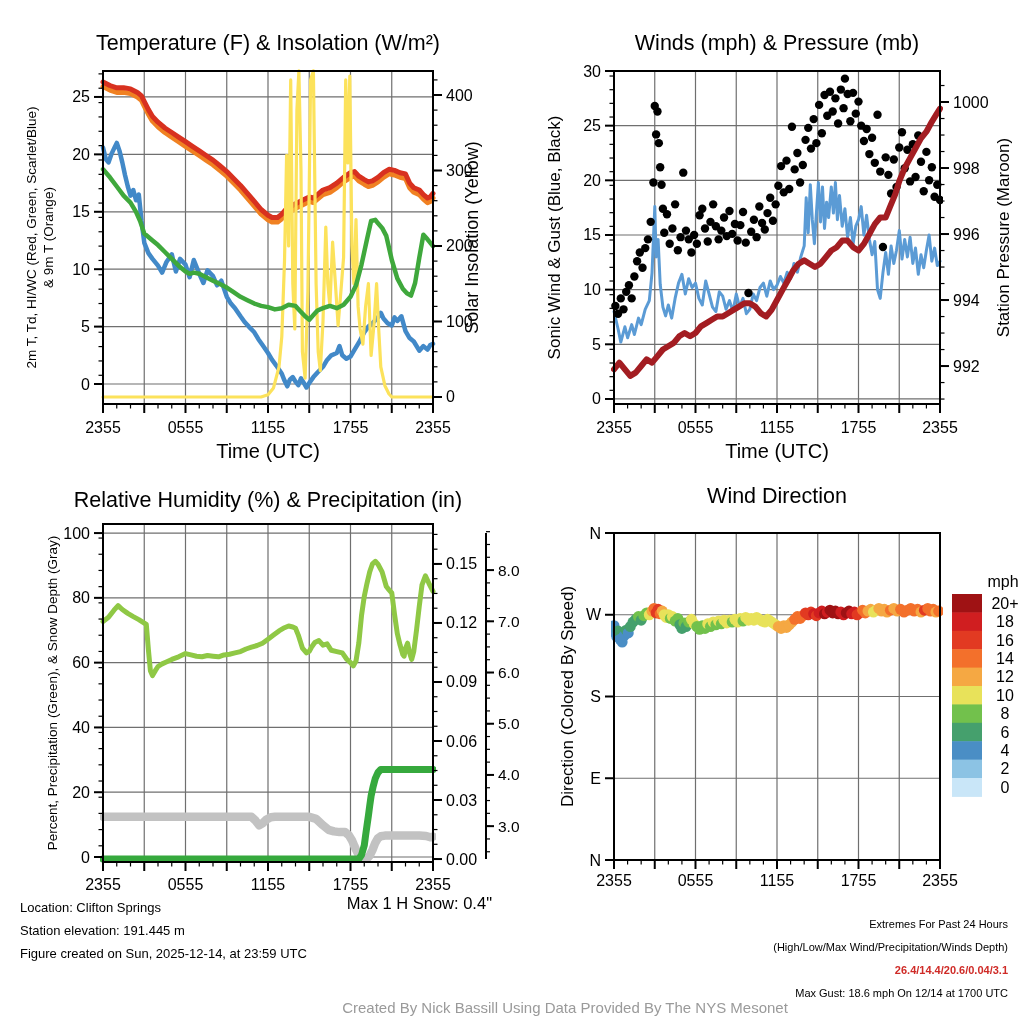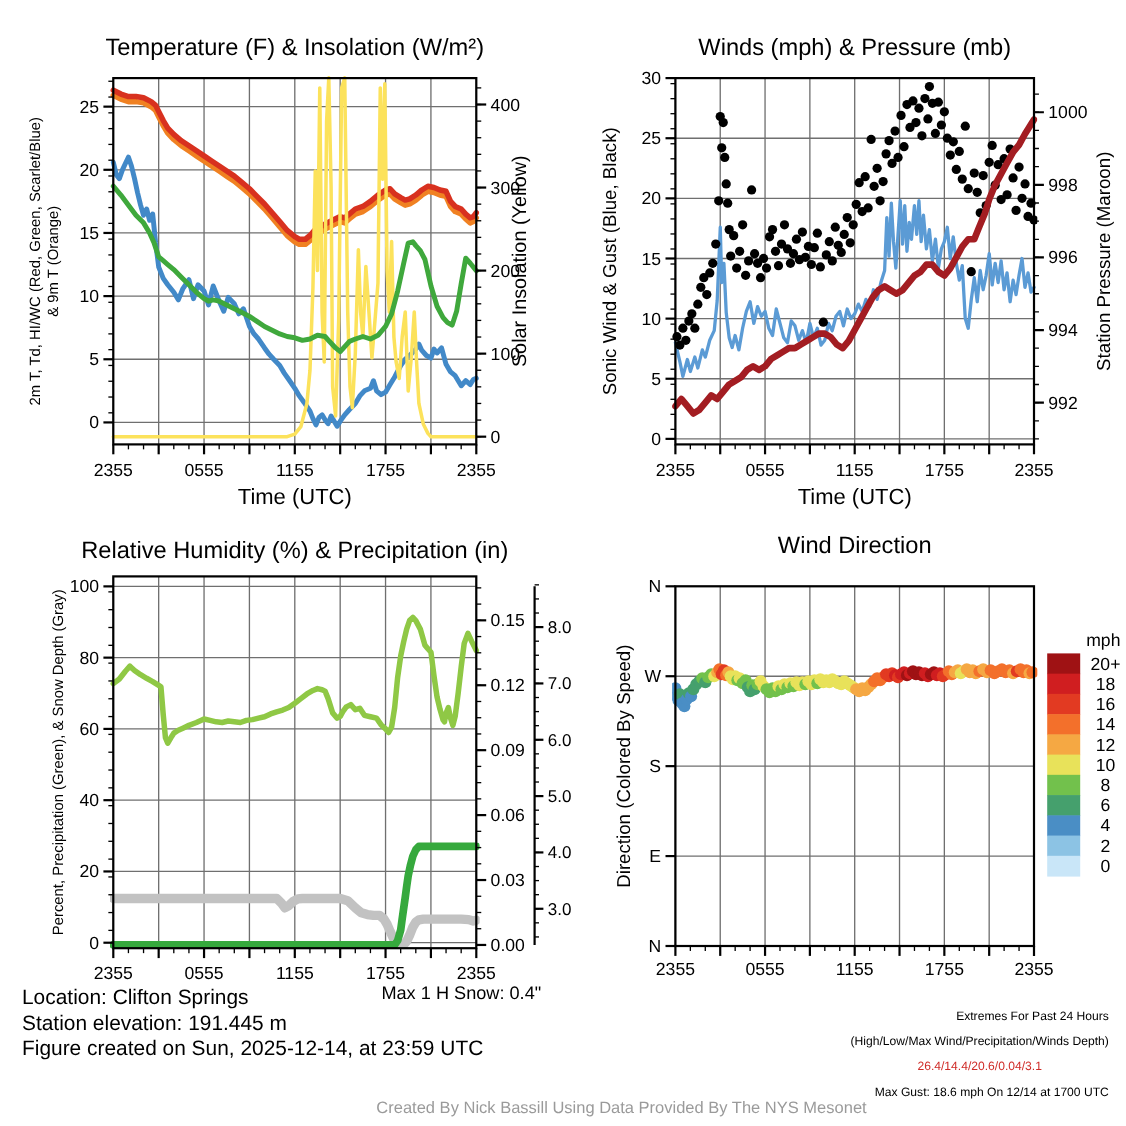--- a/index.html
+++ b/index.html
@@ -1,22 +1,22 @@
 <!DOCTYPE html>
 <html><head>
 <meta charset="utf-8">
 <style>
   html,body{margin:0;padding:0;background:#fff;}
   #stage{position:relative;width:1024px;height:1024px;background:#ffffff;overflow:hidden;
          font-family:"Liberation Sans",sans-serif;color:#000;}
   #charts{position:absolute;left:0;top:0;}
-  .fl{position:absolute;left:20px;top:896px;font-size:19px;line-height:23px;white-space:nowrap;}
+  .fl{position:absolute;left:20px;top:896px;font-size:13px;line-height:23px;white-space:nowrap;}
   .ms{position:absolute;left:278px;top:894px;width:214px;text-align:right;font-size:16.5px;white-space:nowrap;}
   .ex{position:absolute;right:16px;top:913px;text-align:right;font-size:11px;line-height:23px;white-space:nowrap;}
-  .ex .vals{font-weight:normal;text-align:center;}
+  .ex .vals{font-weight:bold;}
   .credit{position:absolute;left:103px;top:999px;width:924px;text-align:center;font-size:15px;color:#9a9a9a;white-space:nowrap;}
 </style>
 </head>
 <body>
 
 <div id="stage">
   <svg id="charts" width="1024" height="1024">
       <g>
         <line x1="103" y1="71" x2="103" y2="404" stroke="#6f6f6f" stroke-width="1.2"></line>
         <line x1="144.25" y1="71" x2="144.25" y2="404" stroke="#6f6f6f" stroke-width="1.2"></line>

